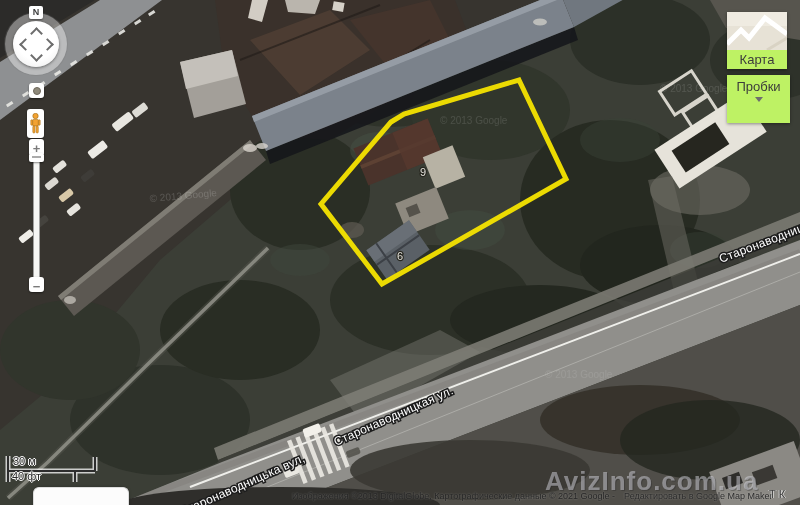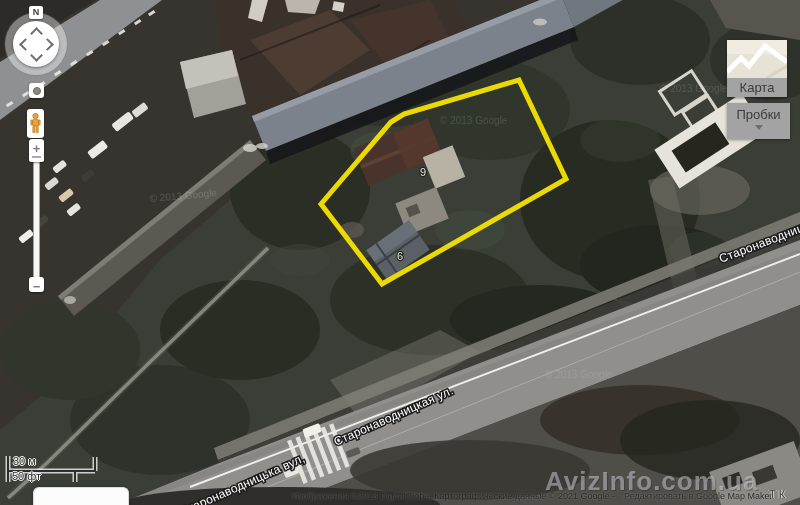--- a/index.html
+++ b/index.html
@@ -32,25 +32,25 @@
   .zplus{left:29px;top:139px;border-radius:3px 3px 0 0;}
   .zminus{left:29px;top:277px;}
   .zglyph{font-size:13px;font-weight:bold;color:#7a7a7a;line-height:15px;}
   .ztrack{left:33px;top:162px;width:5px;height:115px;background:#f6f6f4;
           border-left:1px solid rgba(0,0,0,.35);border-right:1px solid rgba(0,0,0,.35);}
   .zhandle{left:29px;top:153px;width:15px;height:9px;background:#fff;border-radius:2px;
            box-shadow:0 1px 2px rgba(0,0,0,.45);}
   .zhandle i{display:block;width:9px;height:2px;margin:3px auto 0;background:#ababab;}
 
   
-  .card{position:absolute;background:#a3a3a3;box-shadow:0 1px 3px rgba(0,0,0,.4);z-index:6;margin-top:28px;}
+  .card{position:absolute;background:#bef264;box-shadow:0 1px 3px rgba(0,0,0,.4);z-index:6;}
   .btn-karta{left:727px;top:12px;width:60px;height:57px;}
   .btn-karta .thumb{width:60px;height:38px;overflow:hidden;display:block;}
   .btn-karta .lbl{display:block;text-align:center;font-size:13px;color:#3c3c3c;margin-top:2px;}
-  .btn-probki{left:727px;top:75px;width:63px;height:36px;text-align:center;}
+  .btn-probki{left:727px;top:75px;width:63px;height:48px;text-align:center;}
   .btn-probki .lbl{display:block;font-size:13px;color:#3c3c3c;margin-top:4px;}
   .caret{width:0;height:0;border-left:4px solid transparent;border-right:4px solid transparent;
          border-top:5px solid #6e6e6e;margin:3px auto 0;}
 
   
   .scale-svg{position:absolute;left:4px;top:453px;z-index:5;}
   .scale-lbl{position:absolute;z-index:6;font-size:11px;color:#2c2c2c;
              text-shadow:-1px 0 #fff,1px 0 #fff,0 -1px #fff,0 1px #fff;}
   .lbl-m{left:13px;top:455px;}
   .lbl-ft{left:12px;top:470px;}
@@ -320,21 +320,21 @@
 
   <svg class="scale-svg" width="104" height="34" viewBox="0 0 104 34">
     <g stroke="#ffffff" stroke-width="5" opacity=".75" fill="none">
       <path d="M4,3 V29 M4,18 H91 M91,4 V18 M71,18 V29"></path>
     </g>
     <g stroke="#2d2d2d" stroke-width="2" fill="none">
       <path d="M4,3 V29 M4,18 H91 M91,4 V18 M71,18 V29"></path>
     </g>
   </svg>
   <span class="scale-lbl lbl-m">30 м</span>
-  <span class="scale-lbl lbl-ft">50 фт</span>
+  <span class="scale-lbl lbl-ft">40 фт</span>
 
   <div class="sitemark">AvizInfo.com.ua</div>
 
   <div class="attrib">
     <span>Изображения ©2013 DigitalGlobe, Картографические данные © 2021 Google -</span><span class="link">Редактировать в Google Map Maker</span>
   </div>
   <span class="frag">ТК</span>
 
   <div class="whitebox"></div>
 

